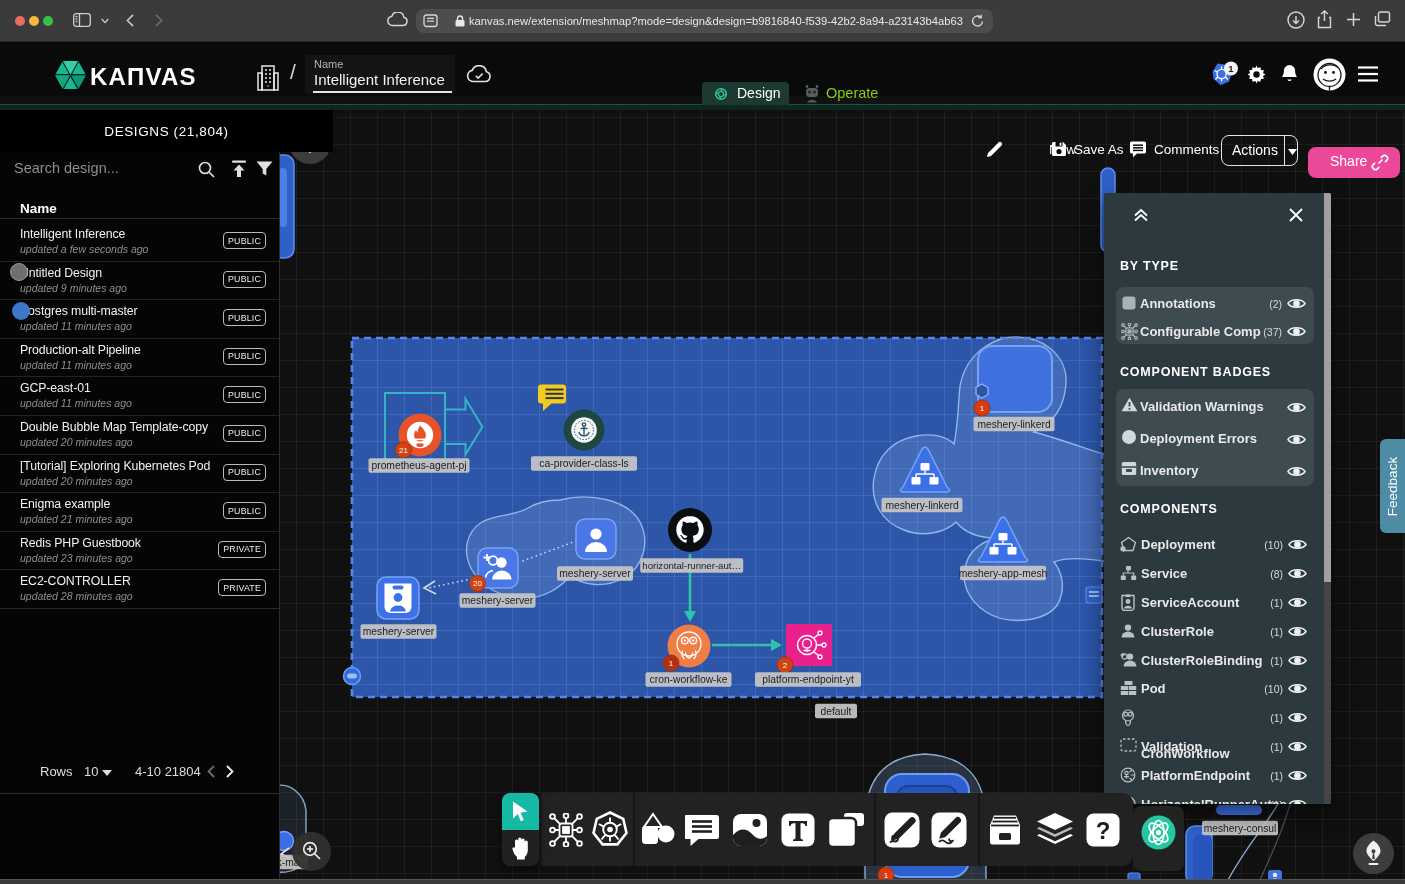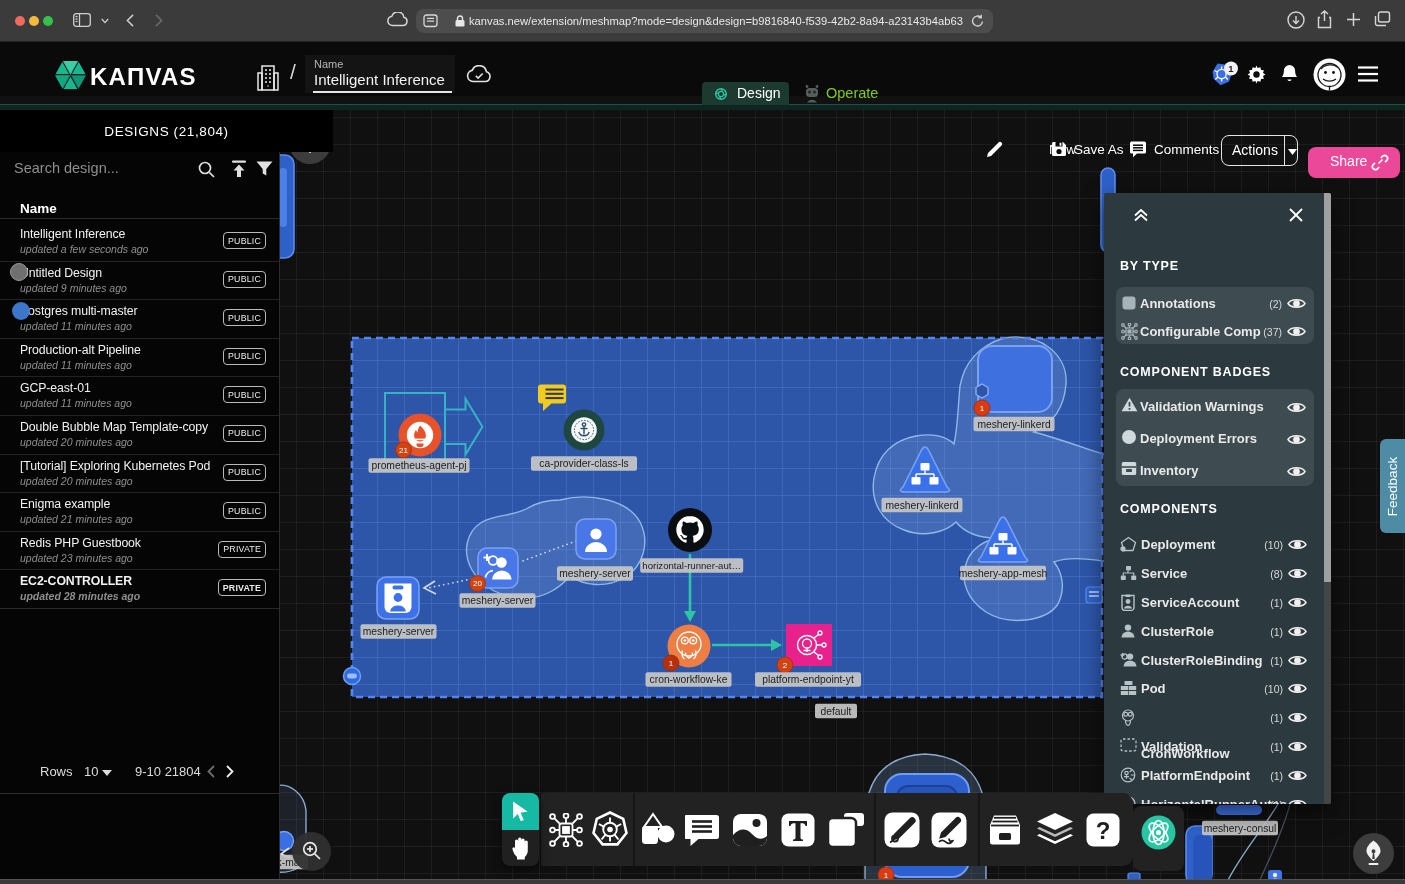--- a/index.html
+++ b/index.html
@@ -484,36 +484,36 @@
       <div class="srow">
           <div class="t1">Enigma example</div>
           <div class="t2">updated 21 minutes ago</div>
           <span class="badge">PUBLIC</span>
         </div>
       <div class="srow">
           <div class="t1">Redis PHP Guestbook</div>
           <div class="t2">updated 23 minutes ago</div>
           <span class="badge">PRIVATE</span>
         </div>
-      <div class="srow" style="border-bottom:1px solid #2a2a2a;font-weight:bold;">
+      <div class="srow" style="border-bottom:1px solid #2a2a2a;">
           <div class="t1">EC2-CONTROLLER</div>
           <div class="t2">updated 28 minutes ago</div>
           <span class="badge">PRIVATE</span>
         </div>
     </div>
 
     <div style="position:absolute; left:10px; top:153px; width:18px; height:18px; border-radius:50%; background:#6f6f6f; border:1px solid #9a9a9a;"></div>
     <div style="position:absolute; left:12px; top:192px; width:18px; height:18px; border-radius:50%; background:#3d77c9;"></div>
 
     <div style="position:absolute; left:40px; top:654px; color:#dcdcdc; font-size:13px;">Rows</div>
     <div style="position:absolute; left:84px; top:654px; color:#dcdcdc; font-size:13px;">10</div>
     <svg style="position:absolute; left:102px; top:660px;" width="10" height="6" viewBox="0 0 10 6" fill="#dcdcdc">
         <polygon points="0,0 10,0 5,6"></polygon>
       </svg>
-    <div style="position:absolute; left:135px; top:654px; color:#dcdcdc; font-size:13px;">9-10 21804</div>
+    <div style="position:absolute; left:135px; top:654px; color:#dcdcdc; font-size:13px;">4-10 21804</div>
     <svg style="position:absolute; left:207px; top:655px;" width="8" height="13" viewBox="0 0 8 13" fill="none" stroke="#6e6e6e" stroke-width="1.8">
         <path d="M7,1 L1.5,6.5 L7,12"></path>
       </svg>
     <svg style="position:absolute; left:226px; top:655px;" width="8" height="13" viewBox="0 0 8 13" fill="none" stroke="#efefef" stroke-width="1.8">
         <path d="M1,1 L6.5,6.5 L1,12"></path>
       </svg>
     <div style="position:absolute; left:0; top:683px; width:279px; height:1px; background:#2e2e2e;"></div>
   </div>
 
   <div id="rpanel">

